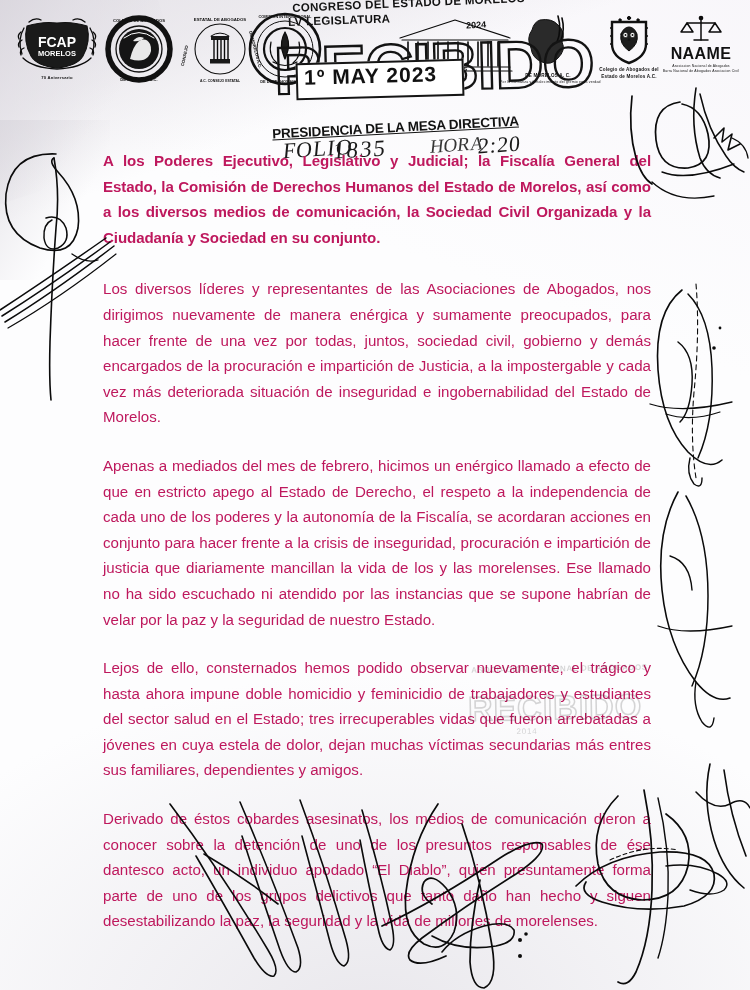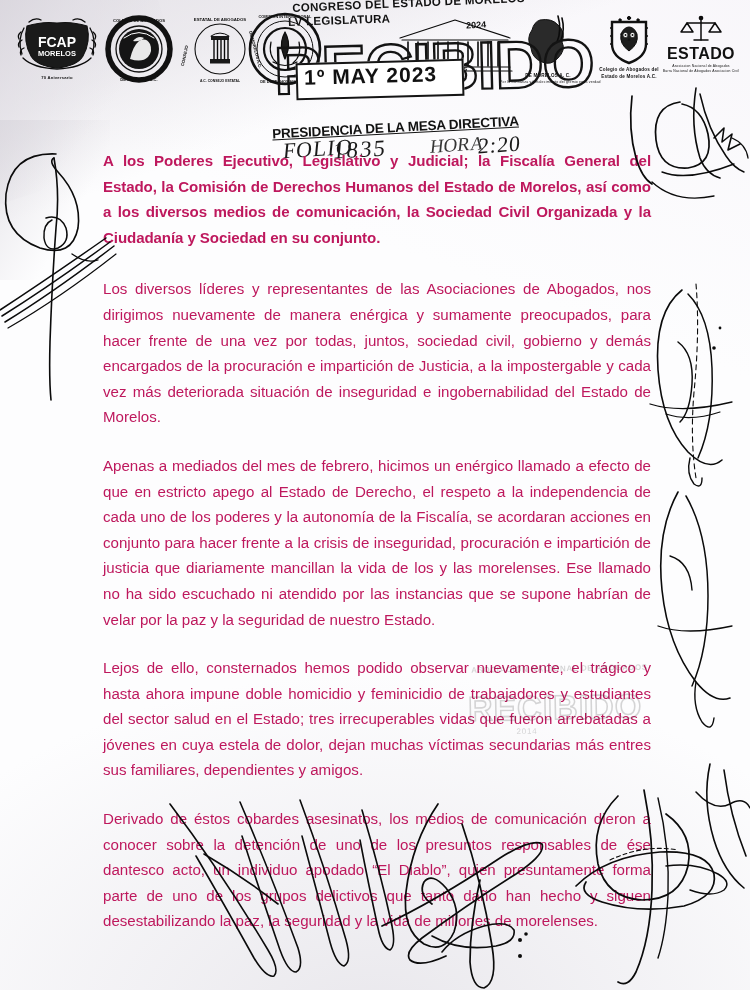--- a/index.html
+++ b/index.html
@@ -256,21 +256,21 @@
       <svg width="46" height="30" viewBox="0 0 46 30">
         <g class="ink" stroke-width="1.5">
           <path d="M23 4 v22"></path>
           <path d="M9 9 h28"></path>
           <path d="M9 9 l-6 9 h12Z" fill="none"></path>
           <path d="M37 9 l-6 9 h12Z" fill="none"></path>
           <path d="M16 26 h14"></path>
           <circle cx="23" cy="4" r="1.6" fill="#111"></circle>
         </g>
       </svg>
-      <div style="font-size:16px;font-weight:bold;letter-spacing:.4px;margin-top:1px;">ESTADO</div>
+      <div style="font-size:16px;font-weight:bold;letter-spacing:.4px;margin-top:1px;">NAAME</div>
       <div class="cap" style="font-size:3.4px;font-weight:normal;">Asociacion Nacional de Abogados</div>
       <div class="cap" style="font-size:3.4px;font-weight:normal;">Barra Nacional de Abogados Asociacion Civil</div>
     </div>
   </div>
 
   <div class="stamp">
     <div class="stamp-line st-congress">CONGRESO DEL ESTADO DE MORELOS</div>
     <div class="stamp-line st-legis">LV LEGISLATURA</div>
     <div class="stamp-line st-year">2024</div>
 

